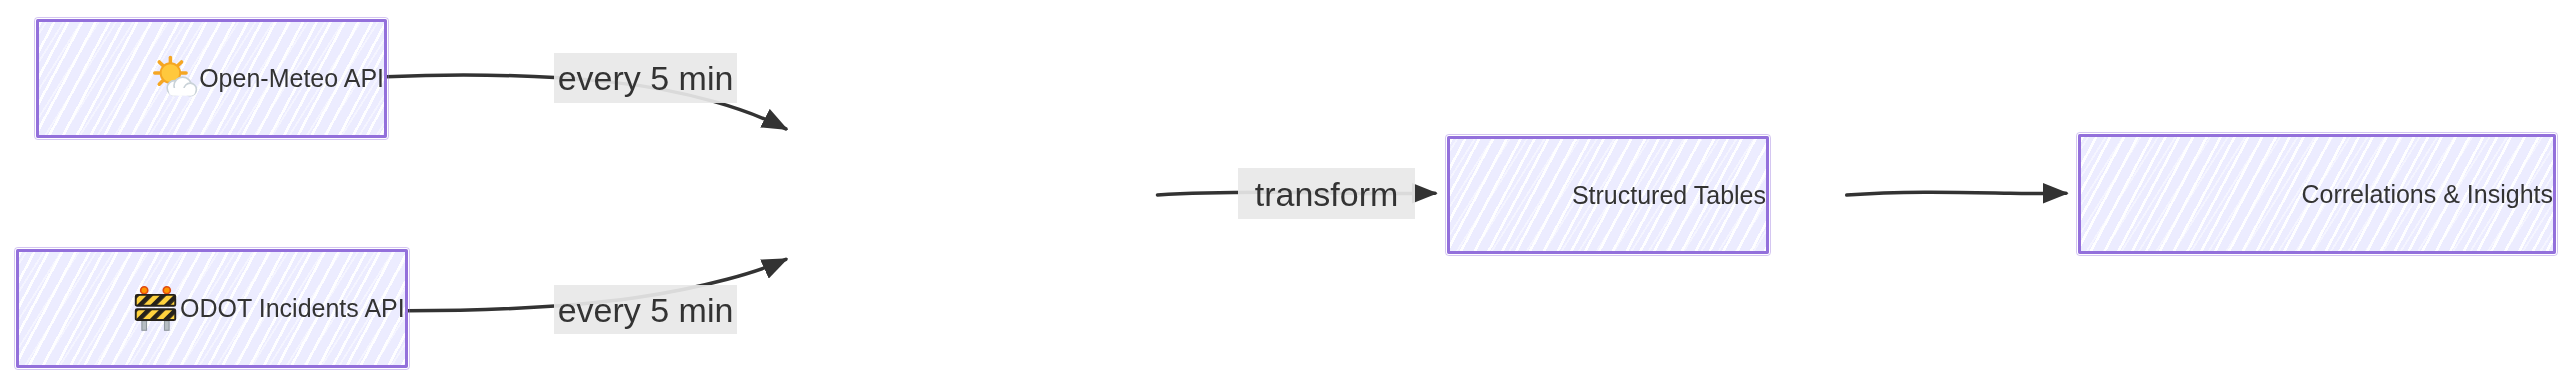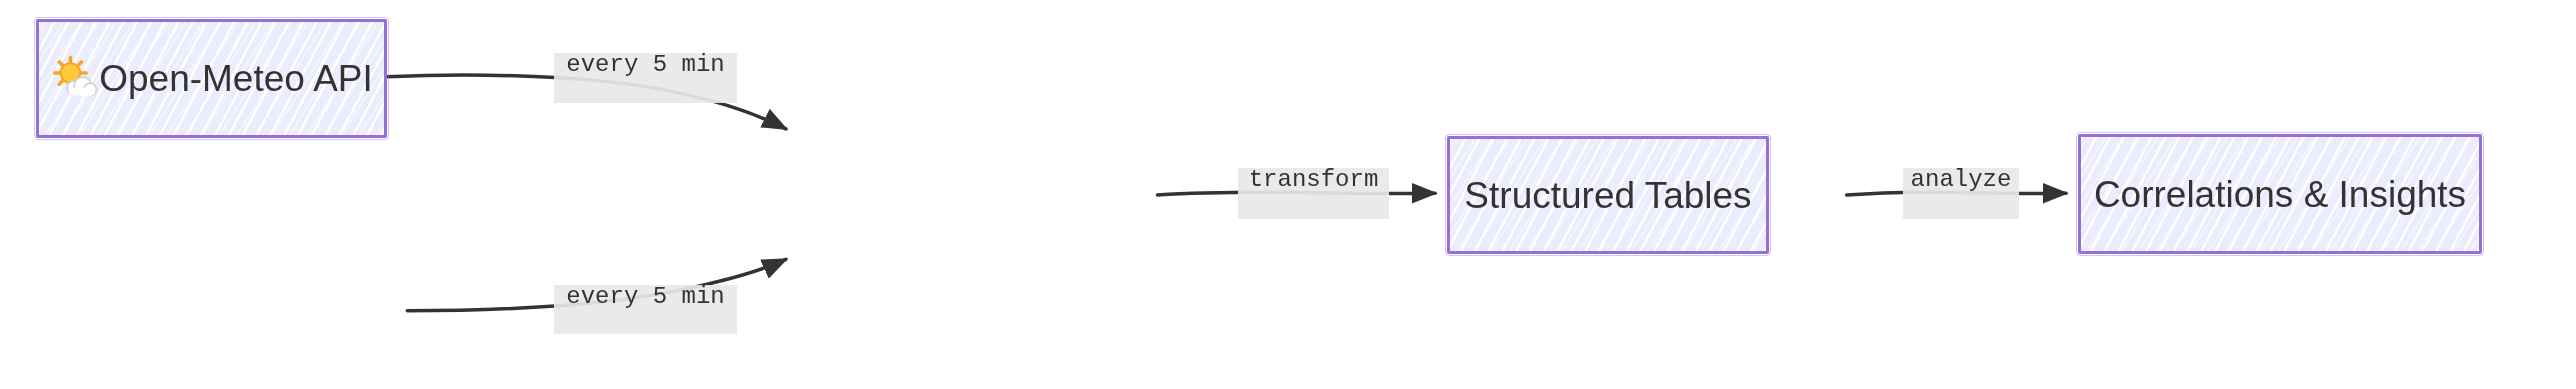--- a/index.html
+++ b/index.html
@@ -25,32 +25,31 @@
     position:absolute;z-index:2;
     box-sizing:border-box;
     border:3.5px solid var(--purple);
     border-radius:1.7px;
     outline:1.7px solid var(--purple-soft);
     outline-offset:1.7px;
     background:
       repeating-linear-gradient(118deg, rgba(255,255,255,0.95) 0px 2.6px, rgba(255,255,255,0) 2.6px 12.2px),
       repeating-linear-gradient(122deg, rgba(255,255,255,0.45) 5.2px 7px, rgba(255,255,255,0) 7px 20px),
       var(--fill);
-    display:flex;align-items:center;justify-content:center;gap:0;
-    font-size:37px;line-height:1;color:var(--ink);
+    display:flex;align-items:center;justify-content:flex-end;gap:0;
+    font-size:25px;line-height:1;color:var(--ink);
     white-space:nowrap;
   }
   .node .icon{display:inline-flex;align-items:center;justify-content:center;}
   .edge-label{
     position:absolute;z-index:3;
-    display:flex;align-items:flex-start;justify-content:center;
+    display:flex;align-items:center;justify-content:center;
     background:var(--label-bg);
-    font-size:24px;line-height:1;color:var(--ink);
+    font-size:34px;line-height:1;color:var(--ink);
     white-space:nowrap;
-    font-family:Liberation Mono, monospace;
   }
 </style>
 </head>
 <body>
 
 <div class="canvas">
 
   <svg class="edges" viewBox="0 0 2960 448" xmlns="http://www.w3.org/2000/svg">
     <defs>
       <marker id="arrow" viewBox="0 0 10 8" refX="9" refY="4" markerWidth="30" markerHeight="24" markerUnits="userSpaceOnUse" orient="auto">
@@ -81,40 +80,56 @@
           <circle cx="18" cy="25" r="5.4" fill="#FFFFFF" stroke="#C9D2D8" stroke-width="1.2"></circle>
           <circle cx="24" cy="23.4" r="6.4" fill="#FFFFFF" stroke="#C9D2D8" stroke-width="1.2"></circle>
           <circle cx="29.5" cy="26" r="4.6" fill="#FFFFFF" stroke="#C9D2D8" stroke-width="1.2"></circle>
           <rect x="14" y="25" width="19" height="5.6" rx="2.8" fill="#FFFFFF"></rect>
         </g>
       </svg>
     </span>
     <span>Open-Meteo API</span>
   </div>
 
+  <div class="node" style="left:15.7px;top:249px;width:392px;height:119px;">
+    <span class="icon">
+      <svg width="49" height="49" viewBox="0 0 36 36">
+        <defs>
+          <pattern id="hazard" patternUnits="userSpaceOnUse" width="7" height="7" patternTransform="rotate(45)">
+            <rect width="7" height="7" fill="#FFD23E"></rect>
+            <rect width="3.4" height="7" fill="#26221C"></rect>
+          </pattern>
+        </defs>
+        <rect x="8" y="27" width="3.4" height="7" fill="#B6BDC2" stroke="#8E969C" stroke-width="0.8"></rect>
+        <rect x="24.6" y="27" width="3.4" height="7" fill="#B6BDC2" stroke="#8E969C" stroke-width="0.8"></rect>
+        <circle cx="9.7" cy="4.6" r="2.6" fill="#FF9500" stroke="#E04B12" stroke-width="1.2"></circle>
+        <circle cx="26.3" cy="4.6" r="2.6" fill="#FF9500" stroke="#E04B12" stroke-width="1.2"></circle>
+        <rect x="3.5" y="8" width="29" height="8" fill="url(#hazard)" stroke="#26221C" stroke-width="1.4" rx="1"></rect>
+        <rect x="3.5" y="18.5" width="29" height="8" fill="url(#hazard)" stroke="#26221C" stroke-width="1.4" rx="1"></rect>
+      </svg>
+    </span>
+    <span>ODOT Incidents API</span>
+  </div>
 
 
   <div class="node" style="left:1447px;top:136px;width:322px;height:118px;">
     <span>Structured Tables</span>
   </div>
 
-  <div class="node" style="left:2078px;top:134px;width:404px;height:120px;">
+  <div class="node" style="left:2078px;top:134px;width:478px;height:120px;">
     <span>Correlations &amp; Insights</span>
   </div>
 
   <div class="edge-label" style="left:554px;top:53px;width:183px;height:50px;">
     <span>every 5 min</span>
   </div>
 
   <div class="edge-label" style="left:554px;top:285px;width:183px;height:49px;">
     <span>every 5 min</span>
   </div>
 
-  <div class="edge-label" style="left:1238px;top:168px;width:151px;height:51px;">
+  <div class="edge-label" style="left:1238px;top:168px;width:177px;height:51px;">
     <span>transform</span>
   </div>
 
-  <div class="edge-label" style="left:1903px;top:168px;width:116px;height:51px;">
-    <span>analyze</span>
-  </div>
 
 </div>
 
 
 </body></html>

